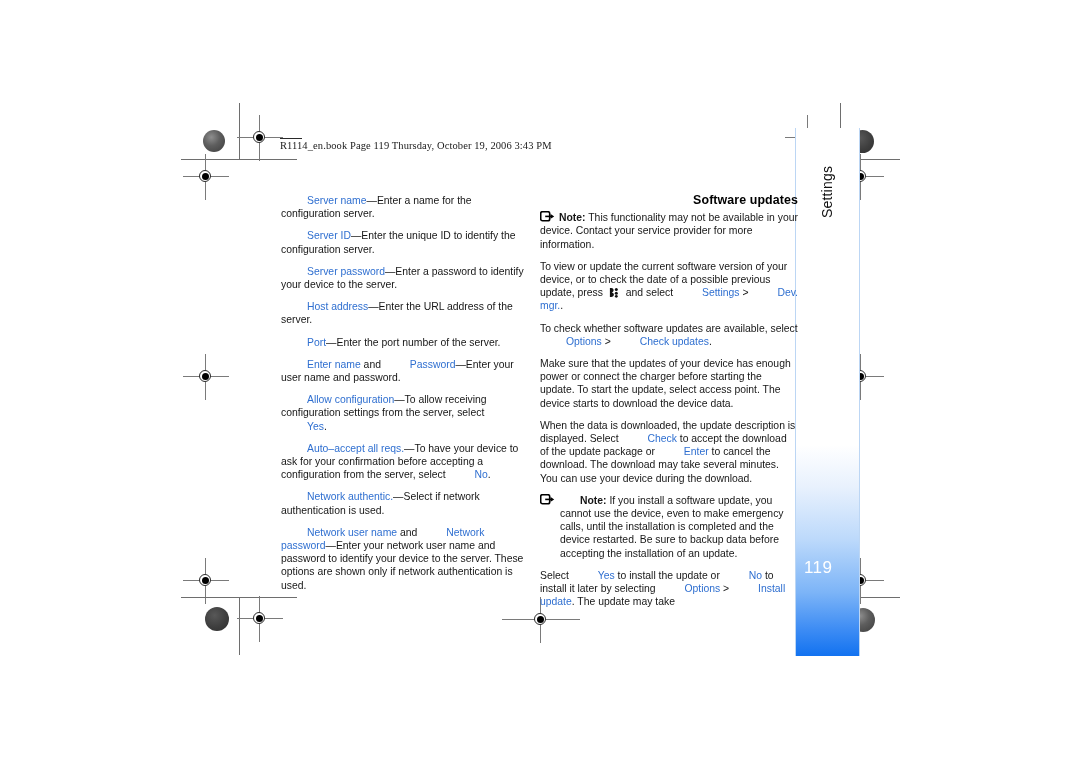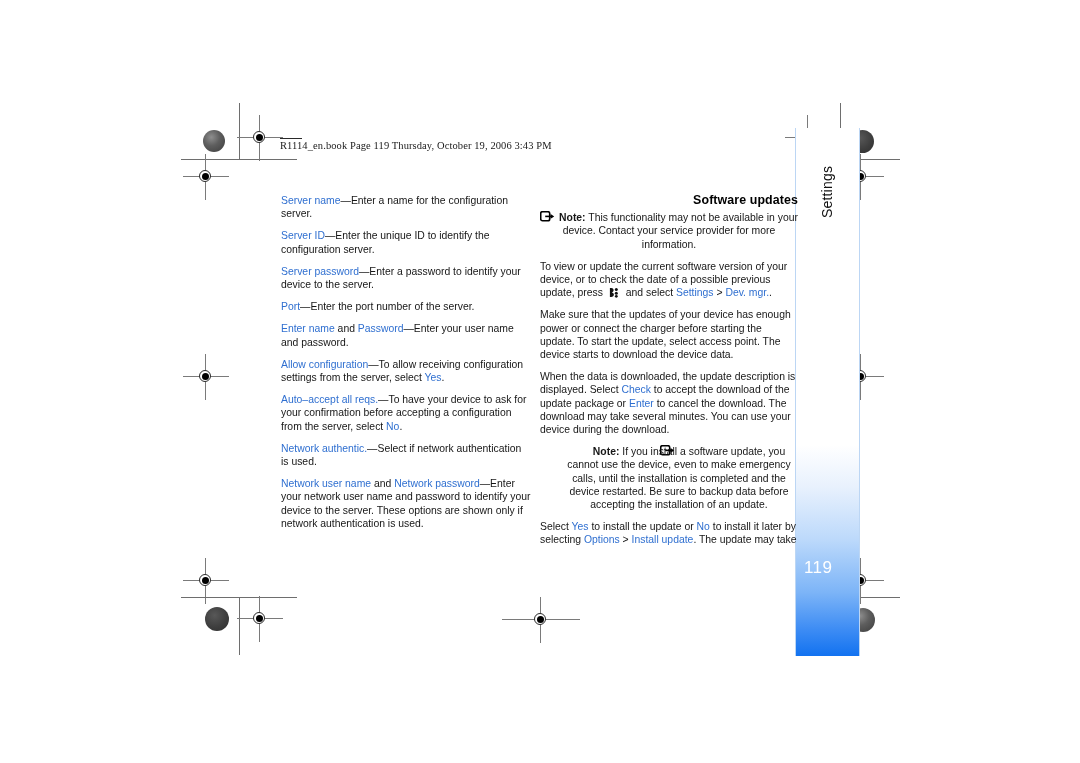--- a/index.html
+++ b/index.html
@@ -85,37 +85,36 @@
     line-height: 13.2px;
     color: #161616;
     text-align: left;
   }
   .col-left  { left: 281px; top: 194px; width: 250px; }
   .col-right { left: 540px; top: 194px; width: 258px; }
 
   .para { margin: 0 0 9px 0; }
   .para:last-child { margin-bottom: 0; }
 
-  .lnk { color: #2f6fd0; }
+  .lnk { color: #2f6fd0; margin-left: 26px; }
   .bold { font-weight: bold; }
 
   h2.heading {
     font-size: 12.4px;
     font-weight: bold;
     margin: 0 0 4px 0;
     color: #000000;
     letter-spacing: 0.1px;
     text-align: right;
   }
 
   
   .note {
     position: relative;
     margin: 0 0 9px 0;
-    text-align: center;
   }
   .note .note-icon {
     display: inline-block;
     width: 15px;
     height: 11px;
     vertical-align: -1px;
     margin-right: 4px;
   }
   .note.indent .note-body {
     display: block;
@@ -286,20 +285,23 @@
 
   <p class="para">
     <span class="lnk">Server ID</span><span>—Enter the unique ID to identify the configuration server.</span>
   </p>
 
   <p class="para">
     <span class="lnk">Server password</span><span>—Enter a password to identify your device to the server.</span>
   </p>
 
 
+  <p class="para">
+    <span class="lnk">Host address</span><span>—Enter the URL address of the server.</span>
+  </p>
 
   <p class="para">
     <span class="lnk">Port</span><span>—Enter the port number of the server.</span>
   </p>
 
   <p class="para">
     <span class="lnk">Enter name</span><span> and </span><span class="lnk">Password</span><span>—Enter your user name and password.</span>
   </p>
 
   <p class="para">
@@ -338,20 +340,23 @@
     <span>To view or update the current software version of your device, or to check the date of a possible previous update, press </span><span class="menukey">
       <svg viewBox="0 0 11 11" width="11" height="11" aria-hidden="true">
         <path d="M2.2 1.0 C3.6 1.0 4.6 1.9 4.6 3.2 C4.6 4.3 3.9 5.0 2.9 5.3 L2.9 5.4 C4.1 5.6 4.9 6.4 4.9 7.6 C4.9 9.0 3.8 10.0 2.2 10.0 L0.9 10.0 L0.9 1.0 Z" fill="#111"></path>
         <circle cx="7.3" cy="2.6" r="1.5" fill="#111"></circle>
         <circle cx="7.3" cy="6.2" r="1.5" fill="#111"></circle>
         <circle cx="7.3" cy="9.3" r="1.4" fill="#111"></circle>
       </svg>
     </span><span> and select </span><span class="lnk">Settings</span><span> &gt; </span><span class="lnk">Dev. mgr.</span><span>.</span>
   </p>
 
+  <p class="para">
+    <span>To check whether software updates are available, select </span><span class="lnk">Options</span><span> &gt; </span><span class="lnk">Check updates</span><span>.</span>
+  </p>
 
   <p class="para">Make sure that the updates of your device has enough power or connect the charger before starting the update. To start the update, select access point. The device starts to download the device data.</p>
 
   <p class="para">
     <span>When the data is downloaded, the update description is displayed. Select </span><span class="lnk">Check</span><span> to accept the download of the update package or </span><span class="lnk">Enter</span><span> to cancel the download. The download may take several minutes. You can use your device during the download.</span>
   </p>
 
   <p class="note indent">
     <span class="note-icon">
       <svg viewBox="0 0 15 11" width="15" height="11" aria-hidden="true">

